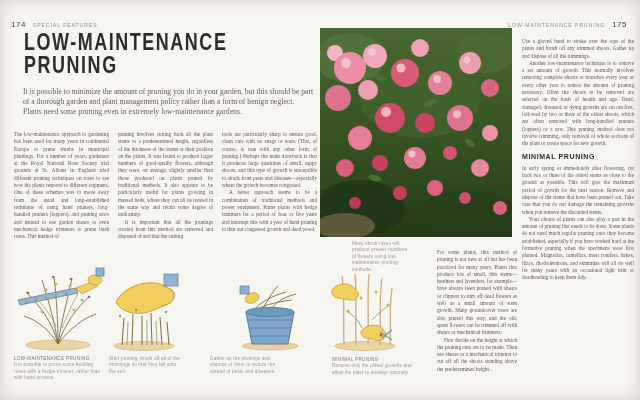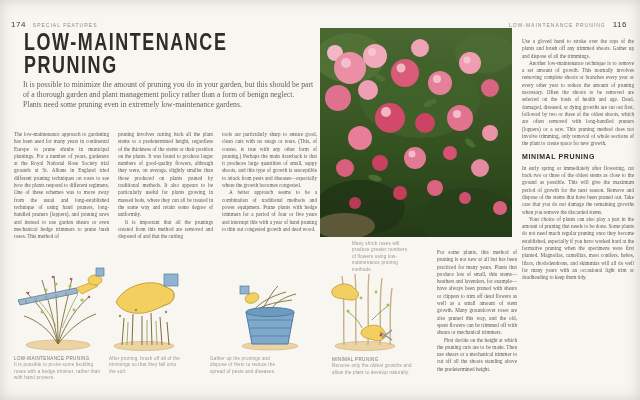--- a/index.html
+++ b/index.html
@@ -13,21 +13,21 @@
   
   .runhead{font-family:"Liberation Sans",sans-serif;color:#8d8a84;font-size:5px;letter-spacing:1px;}
   .pagenum{font-family:"Liberation Sans",sans-serif;color:#3b3935;font-size:8px;letter-spacing:.5px;margin-top:28px;}
   
   .title{
     left:24px;top:31px;font-family:"Liberation Sans",sans-serif;font-weight:bold;
     font-size:23px;line-height:23px;letter-spacing:2px;color:#2f2d28;
     transform:scaleX(.78);transform-origin:0 0;white-space:nowrap;
   }
   .intro{
-    left:23px;top:80px;width:292px;font-size:7.7px;line-height:10px;color:#66625a;
+    left:23px;top:87px;width:292px;font-size:7.7px;line-height:10px;color:#66625a;
   }
   .col{width:95px;font-size:5.2px;line-height:7.3px;color:#5d594f;text-align:justify;}
   .col p{margin:0;}
   .col p + p{text-indent:7px;}
   .ncol{font-size:5.2px;line-height:7.3px;color:#5d594f;text-align:justify;}
   .ncol p{margin:0;}
   .ncol p + p{text-indent:7px;}
   .subhead{
     font-family:"Liberation Sans",sans-serif;font-weight:bold;color:#2f2d28;
     font-size:7px;letter-spacing:.6px;margin:6px 0 4px 0;
@@ -156,21 +156,21 @@
   </div>
   <div class="abs cap" style="left:109px;top:356px;width:72px;">
     <div>After pruning, brush off all of the trimmings so that they fall onto the soil.</div>
   </div>
   <div class="abs cap" style="left:210px;top:356px;width:74px;">
     <div>Gather up the prunings and dispose of them to reduce the spread of pests and diseases.</div>
   </div>
 
   <div class="abs" style="right:13px;top:13px;text-align:right;">
     <span class="runhead">LOW-MAINTENANCE PRUNING</span>
-    <span class="pagenum" style="margin-left:3px;">116</span>
+    <span class="pagenum" style="margin-left:3px;">175</span>
   </div>
 
   <div class="abs photo-frame">
     <svg width="192" height="209" viewBox="0 0 192 209" preserveAspectRatio="none">
       <defs>
         <linearGradient id="gGreen" x1="0" y1="0" x2="0" y2="1">
           <stop offset="0" stop-color="#4a6832"></stop>
             <stop offset=".6" stop-color="#33501f"></stop>
             <stop offset="1" stop-color="#243a17"></stop>
         </linearGradient>

